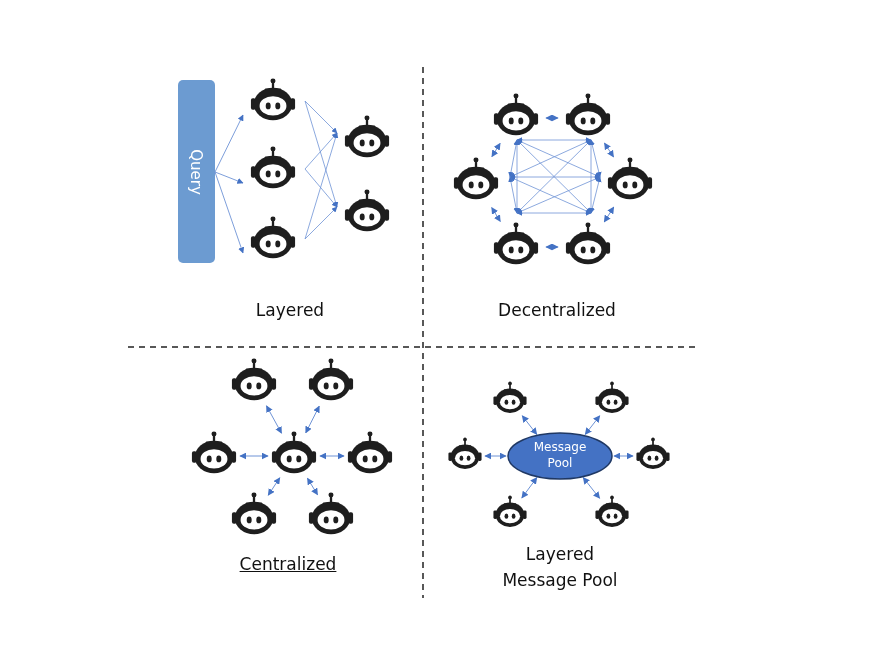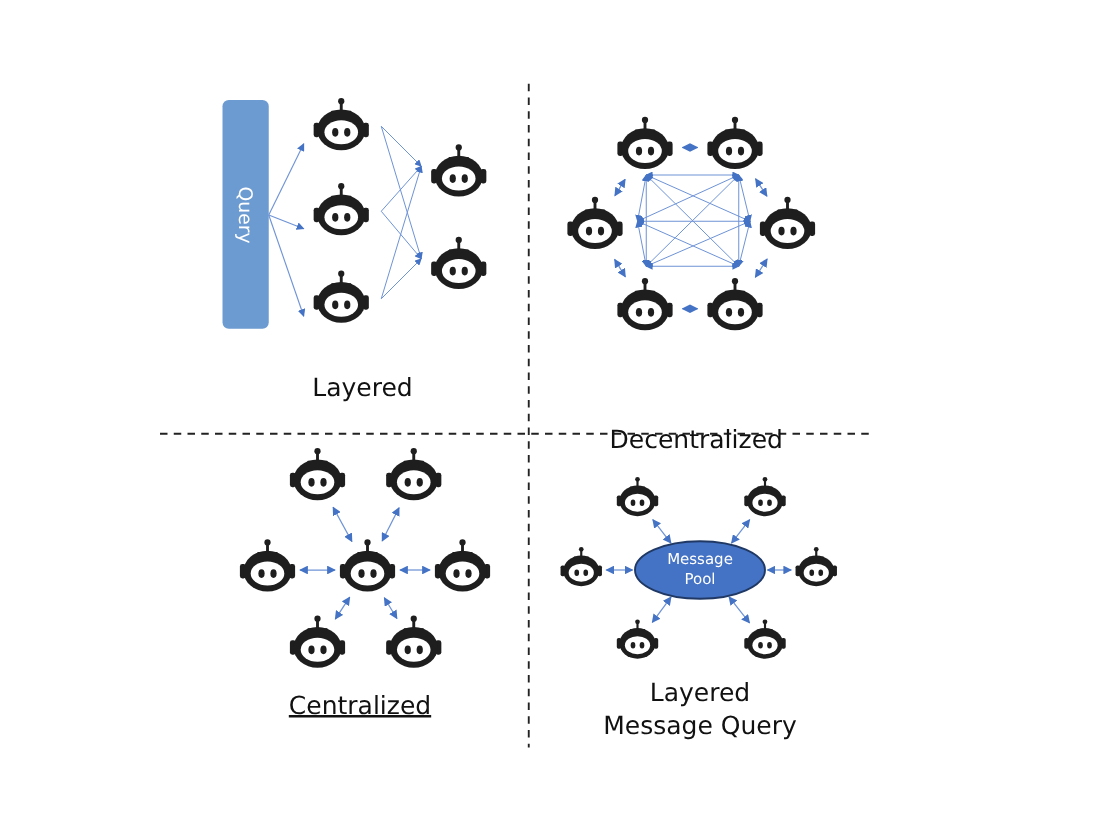--- a/index.html
+++ b/index.html
@@ -1,19 +1,19 @@
 <!DOCTYPE html>
 <html><head>
 <meta charset="utf-8">
 <style>
   html, body { margin:0; padding:0; background:#ffffff; }
   body { width:878px; height:658px; position:relative; overflow:hidden;
          font-family:"DejaVu Sans","Liberation Sans",sans-serif; }
   #canvas { position:absolute; left:0; top:0; }
-  .label { position:absolute; color:#111; font-size:20px; text-align:center;
+  .label { position:absolute; color:#111; font-size:17px; text-align:center;
            font-family:"DejaVu Sans","Liberation Sans",sans-serif; line-height:25px; white-space:nowrap; }
 </style>
 </head>
 <body>
 
 <svg id="canvas" width="878" height="658" viewBox="0 0 878 658">
   <defs>
     <marker id="arr" viewBox="0 0 10 10" refX="9" refY="5" markerWidth="7" markerHeight="7" orient="auto-start-reverse">
       <path d="M0,0 L10,5 L0,10 z" fill="#4472C4"></path>
     </marker>
@@ -127,16 +127,16 @@
         <use href="#robot" x="594" y="380.56" width="36" height="34.56"></use>
         <use href="#robot" x="635" y="436.56" width="36" height="34.56"></use>
         <use href="#robot" x="594" y="494.56" width="36" height="34.56"></use>
         <use href="#robot" x="492" y="494.56" width="36" height="34.56"></use>
         <use href="#robot" x="447" y="436.56" width="36" height="34.56"></use>
       </g>
   </g>
 </svg>
 
 <div class="label" style="left:200px; top:298px; width:180px;">Layered</div>
-<div class="label" style="left:457px; top:298px; width:200px;margin-top:41px;">Decentralized</div>
+<div class="label" style="left:457px; top:298px; width:200px;">Decentralized</div>
 <div class="label" style="left:198px; top:552px; width:180px;text-decoration:underline;">Centralized</div>
 <div class="label" style="left:460px; top:542px; width:200px;">Layered</div>
-<div class="label" style="left:460px; top:568px; width:200px;">Message Query</div>
+<div class="label" style="left:460px; top:568px; width:200px;">Message Pool</div>
 
 </body></html>

